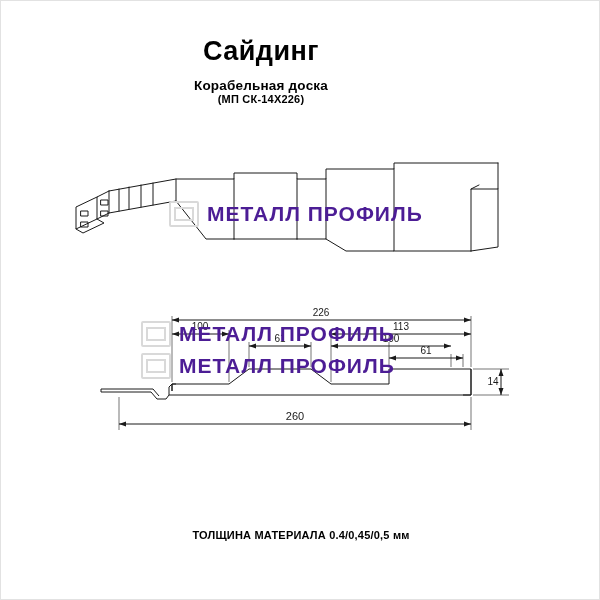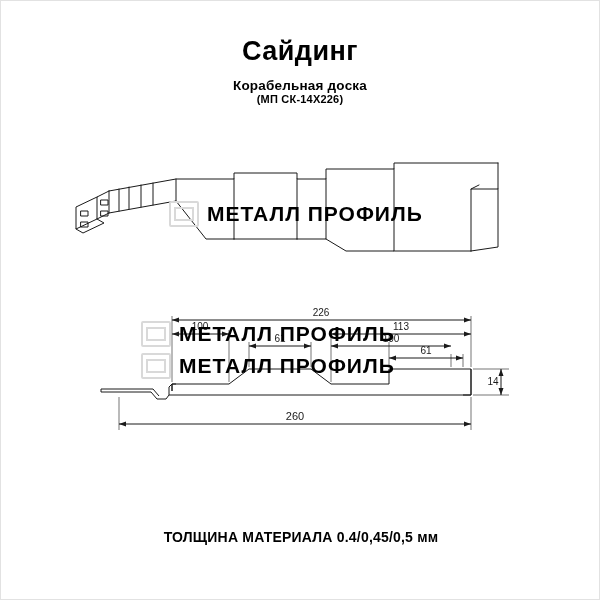--- a/index.html
+++ b/index.html
@@ -22,21 +22,20 @@
     border: 1px solid #e2e2e2;
   }
 
   
   .header {
     position: absolute;
     top: 36px;
     left: 0;
     width: 520px;
     text-align: center;
-    padding-left: 39px;
   }
   .title {
     font-size: 27px;
     font-weight: bold;
     letter-spacing: 0.5px;
     line-height: 1.1;
   }
   .subtitle {
     margin-top: 11px;
     font-size: 13.5px;
@@ -50,38 +49,38 @@
     letter-spacing: 0.2px;
   }
 
   
   .footer {
     position: absolute;
     top: 528px;
     left: 0;
     width: 600px;
     text-align: center;
-    font-size: 14px;
+    font-size: 11px;
     font-weight: bold;
     letter-spacing: 0.2px;
   }
 
   
   .svg-area {
     position: absolute;
     left: 0;
   }
   #iso-area { top: 150px; width: 600px; height: 130px; }
   #sec-area { top: 295px; width: 600px; height: 170px; }
 
   
   .watermark {
     position: absolute;
     pointer-events: none;
-    color: #000000;
+    color: #4c1d95;
     font-weight: bold;
     white-space: nowrap;
     font-size: 21px;
     letter-spacing: 1px;
     display: flex;
     align-items: center;
     gap: 8px;
   }
   .watermark .wm-logo {
     display: inline-block;

